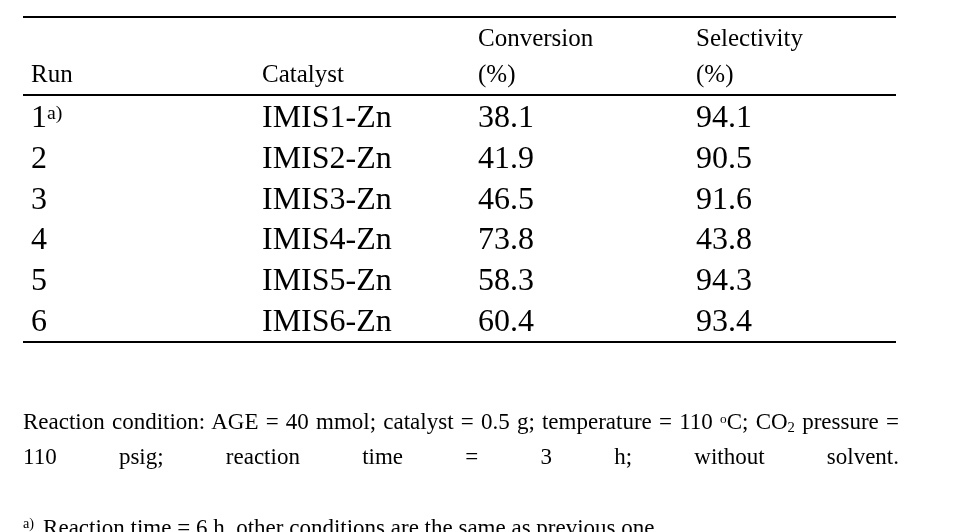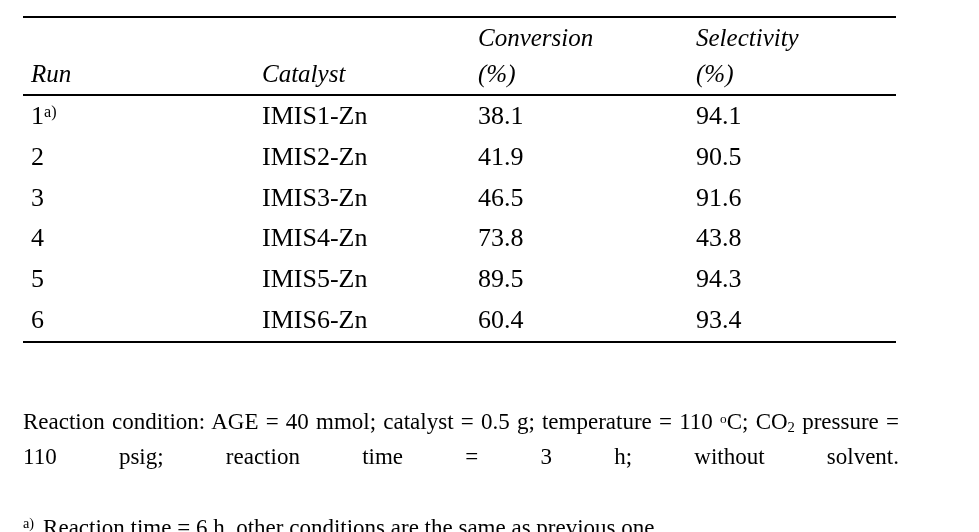--- a/index.html
+++ b/index.html
@@ -40,40 +40,39 @@
 
   table.data thead tr.head-row > th {
     border-top: 2px solid #000;
     border-bottom: 2px solid #000;
     padding: 0;
     vertical-align: bottom;
     text-align: left;
     font-weight: normal;
     font-size: 25px;
     height: 76px;
-    font-style: italic;
   }
   .hdr-stack {
     display: block;
     line-height: 1.42;
     padding-left: 8px;
     padding-bottom: 3px;
   }
   .hdr-l1 { display: block; }
   .hdr-l2 { display: block; }
   
   .hdr-stack.single .hdr-l1 {
     display: block;
     padding-top: 36px;
   }
 
   table.data tbody td {
     padding: 0 0 0 8px;
     height: 40.8px;
-    font-size: 26px;
+    font-size: 32px;
     line-height: 40.8px;
     text-align: left;
     white-space: nowrap;
   }
   table.data tbody tr:last-child td {
     border-bottom: 2px solid #000;
   }
   sup.fn {
     font-size: 0.62em;
     vertical-align: 0.42em;
@@ -184,21 +183,21 @@
         </tr>
         <tr>
           <td><span>4</span><sup class="fn"></sup></td>
           <td>IMIS4-Zn</td>
           <td>73.8</td>
           <td>43.8</td>
         </tr>
         <tr>
           <td><span>5</span><sup class="fn"></sup></td>
           <td>IMIS5-Zn</td>
-          <td>89.5</td>
+          <td>58.3</td>
           <td>94.3</td>
         </tr>
         <tr>
           <td><span>6</span><sup class="fn"></sup></td>
           <td>IMIS6-Zn</td>
           <td>60.4</td>
           <td>93.4</td>
         </tr>
       </tbody>
     </table>

